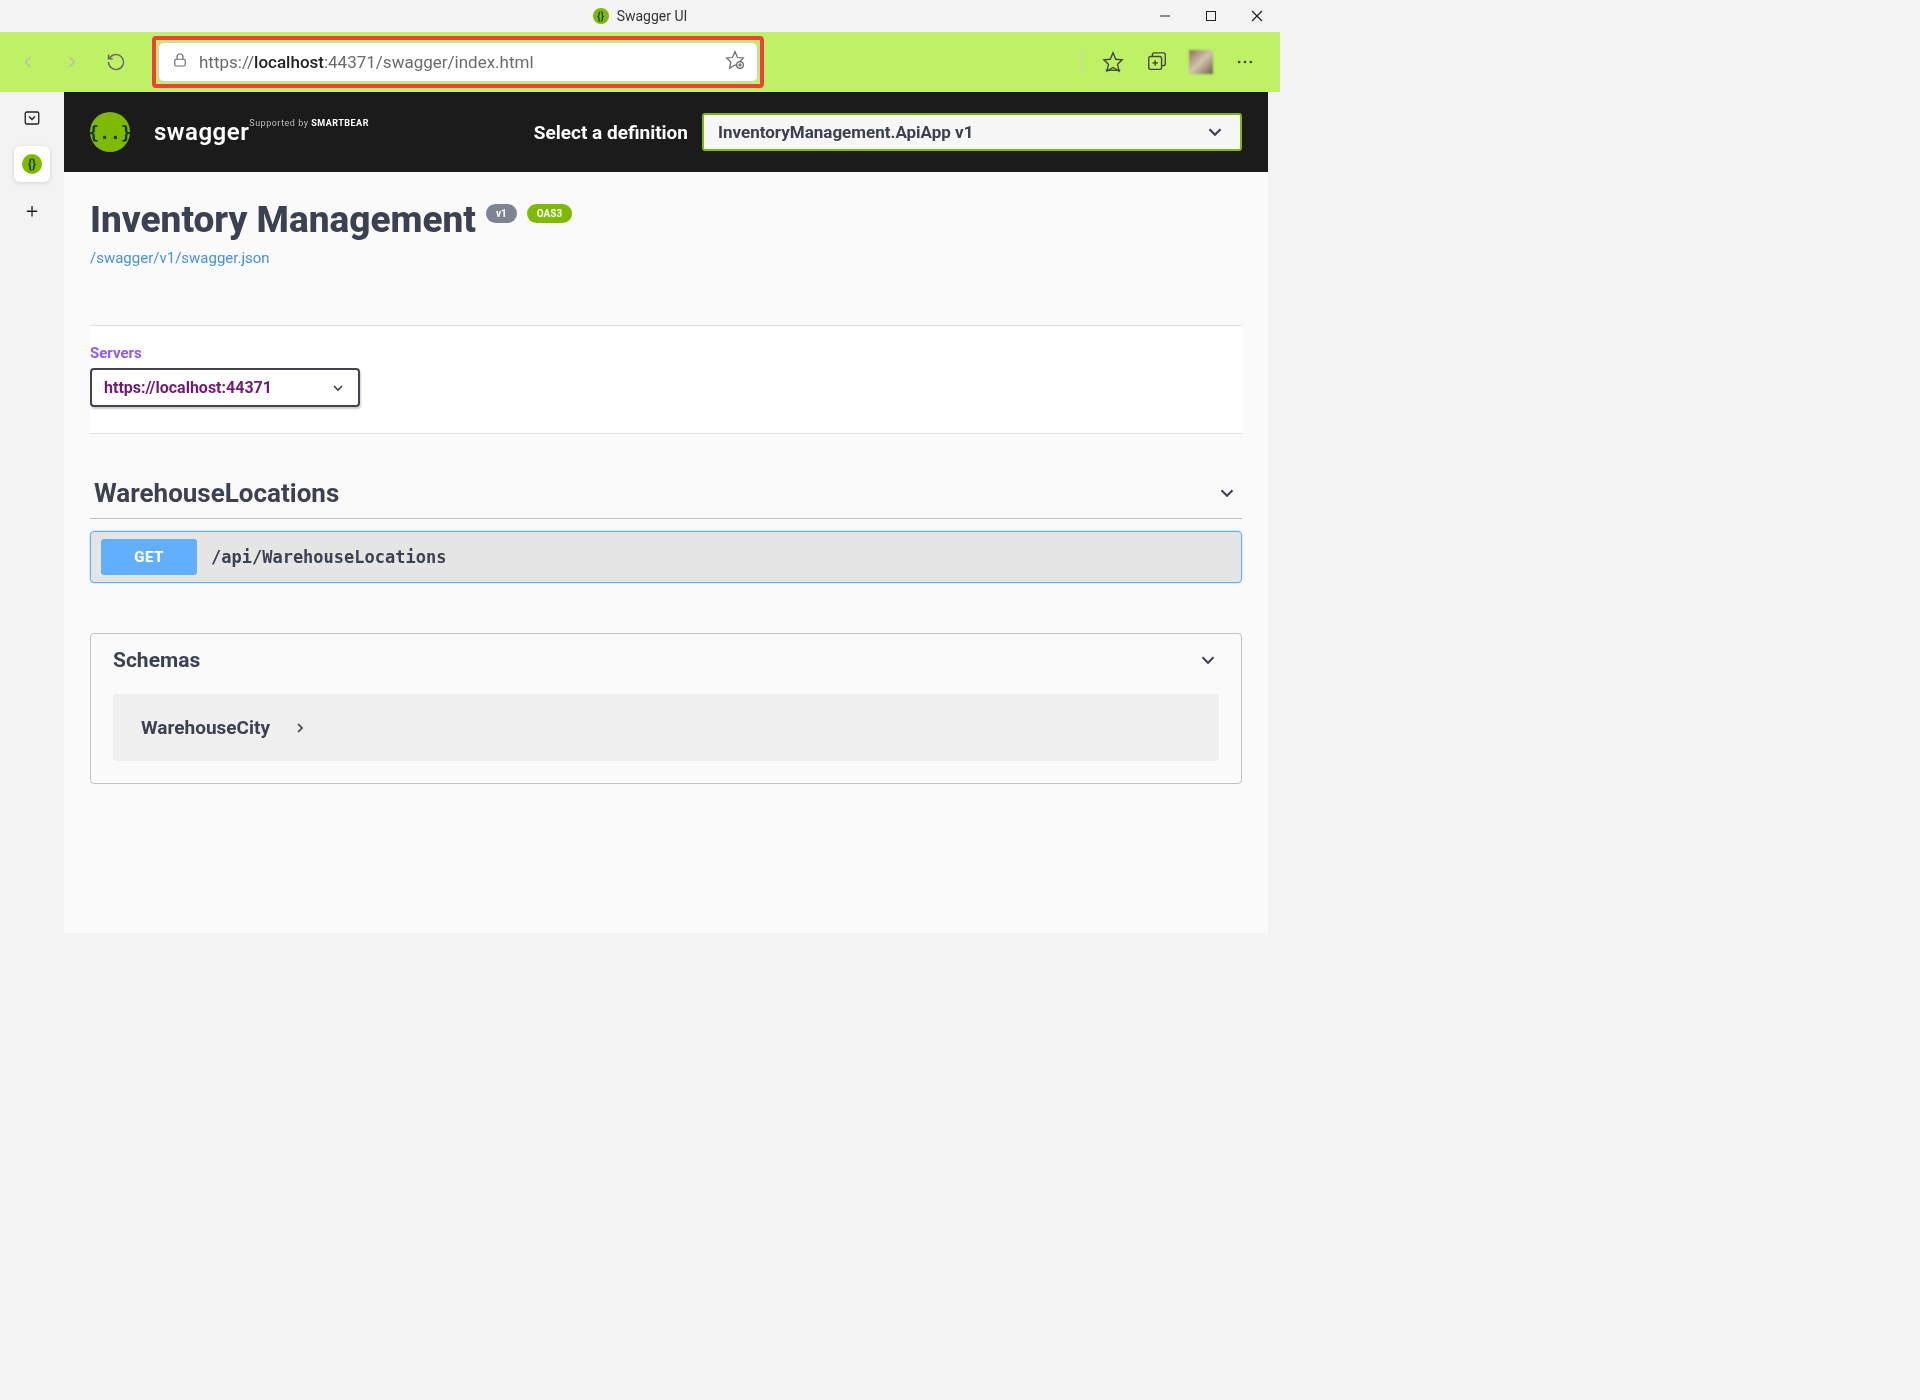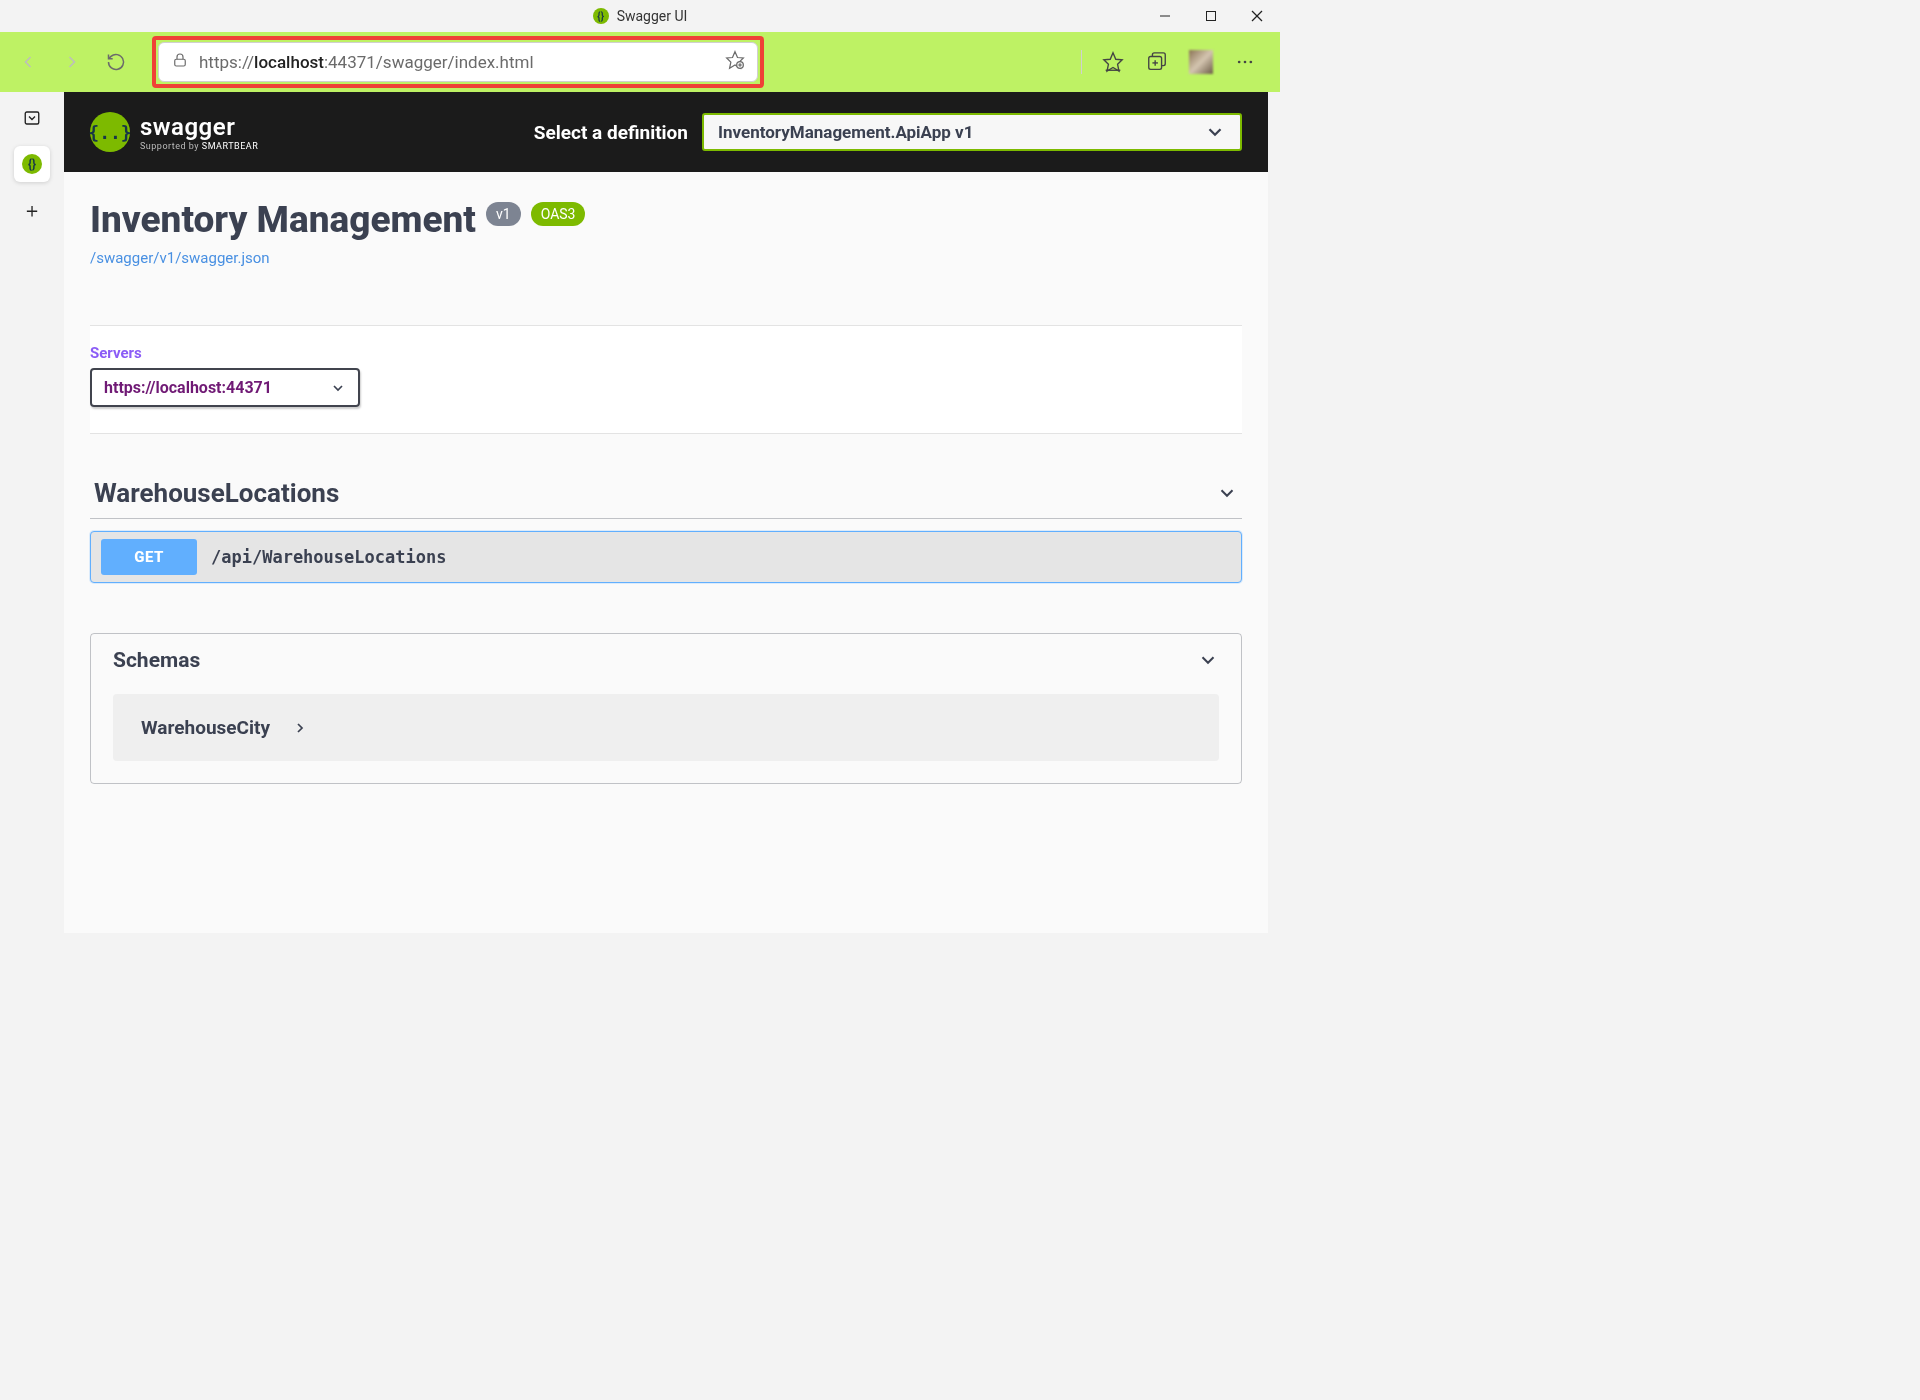--- a/index.html
+++ b/index.html
@@ -40,34 +40,34 @@
 
 
 .content { position:absolute; left:64px; right:12px; top:92px; bottom:0; background:#fafafa; overflow:hidden; }
 .scroll-gutter { position:absolute; right:-12px; top:92px; width:12px; height:calc(100% - 92px); background:#f3f3f3; }
 .scroll-caret { position:absolute; right:-10px; top:264px; color:#888; font-size:10px; }
 
 
 .swag-top { height:80px; background:#1b1b1b; display:flex; align-items:center; padding:0 26px; gap:24px; }
 .swag-logo { display:flex; align-items:center; gap:10px; }
 .swag-logo .circle { width:40px; height:40px; border-radius:50%; background:#7dba00; display:flex; align-items:center; justify-content:center; color:#173647; font-size:18px; font-weight:bold; font-family:monospace; }
-.swag-logo .text { display:flex; flex-direction:column; }
+.swag-logo .text { display:flex; flex-direction:row;margin-left:14px; }
 .swag-logo .brand { color:#fff; font-size:24px; font-weight:600; letter-spacing:.5px; }
 .swag-logo .sub { color:#bbb; font-size:9px; letter-spacing:.5px; }
-.swag-logo .sub b { color:#fff; font-weight:400; }
+.swag-logo .sub b { color:#fff; font-weight:700; }
 
 .swag-def { margin-left:auto; display:flex; align-items:center; gap:14px; }
 .swag-def .lbl { color:#fff; font-size:19px; font-weight:700; }
 .swag-def .sel { width:540px; height:38px; border:2px solid #7dba00; background:#f7f7f7; color:#3b4151; font-size:17px; font-weight:700; padding:16px 14px; display:flex; align-items:center; justify-content:space-between; border-radius:3px; }
 
 
 .swag-body { padding:26px 26px 40px; font-family:-apple-system,BlinkMacSystemFont,"Segoe UI",Roboto,sans-serif; }
 
 .api-title { font-size:37px; font-weight:800; color:#3b4151; display:flex; align-items:center; gap:10px; }
-.badge { font-size:14px; font-weight:400; padding:4px 10px; border-radius:14px; color:#fff; position:relative; top:-6px; }
+.badge { font-size:10px; font-weight:700; padding:4px 10px; border-radius:14px; color:#fff; position:relative; top:-6px; }
 .badge.v { background:#7d8492; }
 .badge.oas { background:#7dba00; }
 .api-link { color:#4990e2; font-size:15px; margin-top:8px; display:inline-block; }
 
 .server-block { background:#fff; margin-top:58px; padding:18px 0 26px; border-top:1px solid #e3e3e3; border-bottom:1px solid #e3e3e3; }
 .server-block .lbl2 { font-size:15px; font-weight:700; color:#8b5cf6; margin-bottom:6px; }
 .server-sel { display:inline-flex; align-items:center; justify-content:space-between; gap:18px; border:2px solid #41444e; border-radius:4px; padding:8px 12px; font-size:16px; font-weight:700; color:#701a75; box-shadow:1px 2px 2px rgba(0,0,0,.2); min-width:270px; }
 
 
 .tag { margin-top:36px; }

